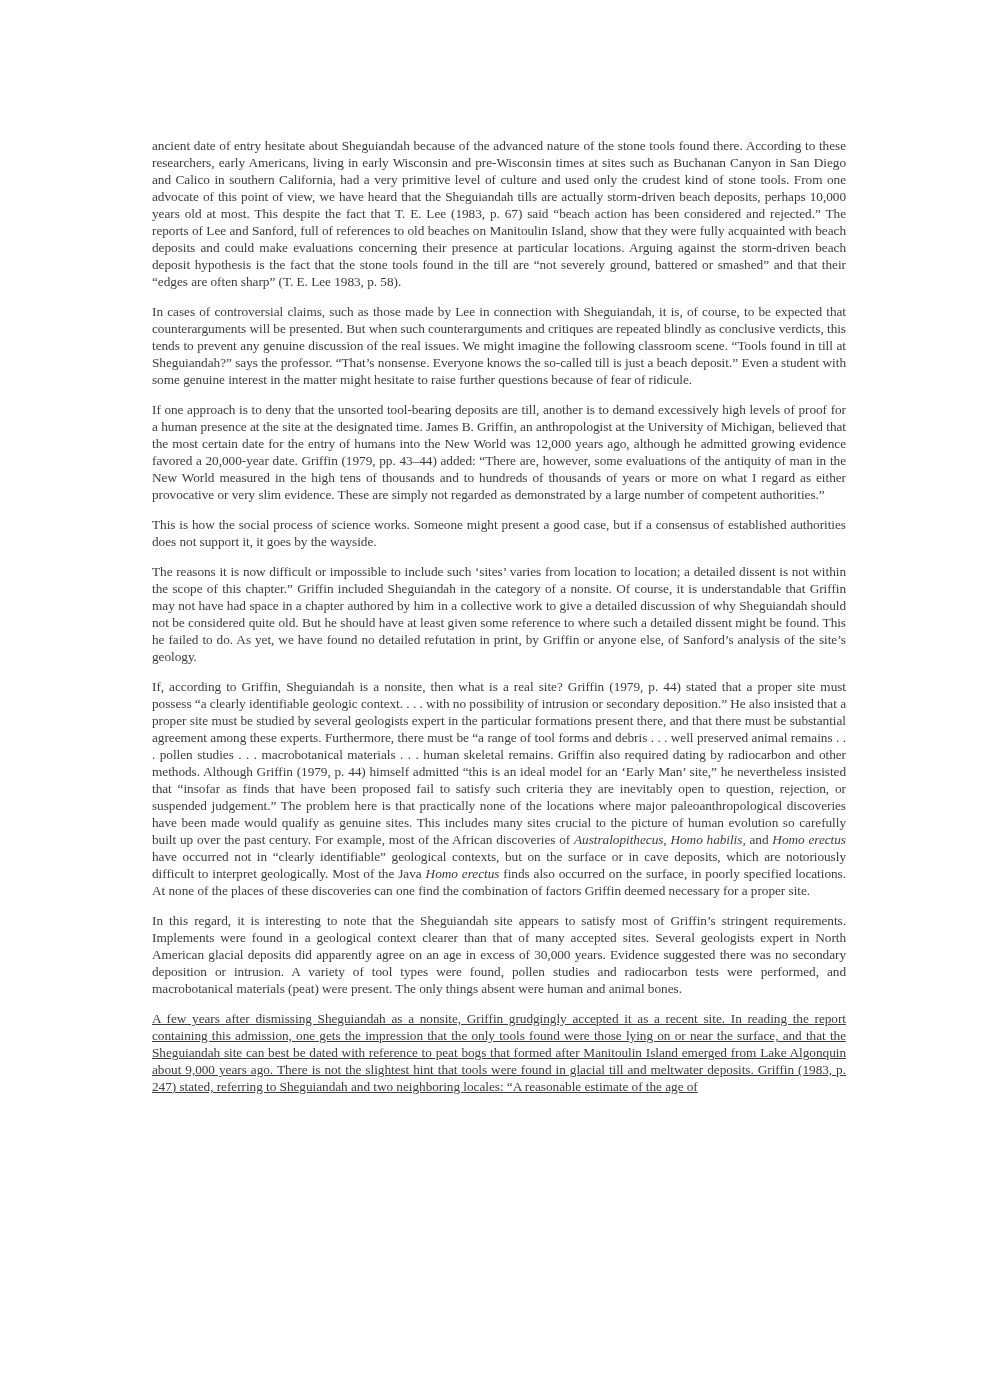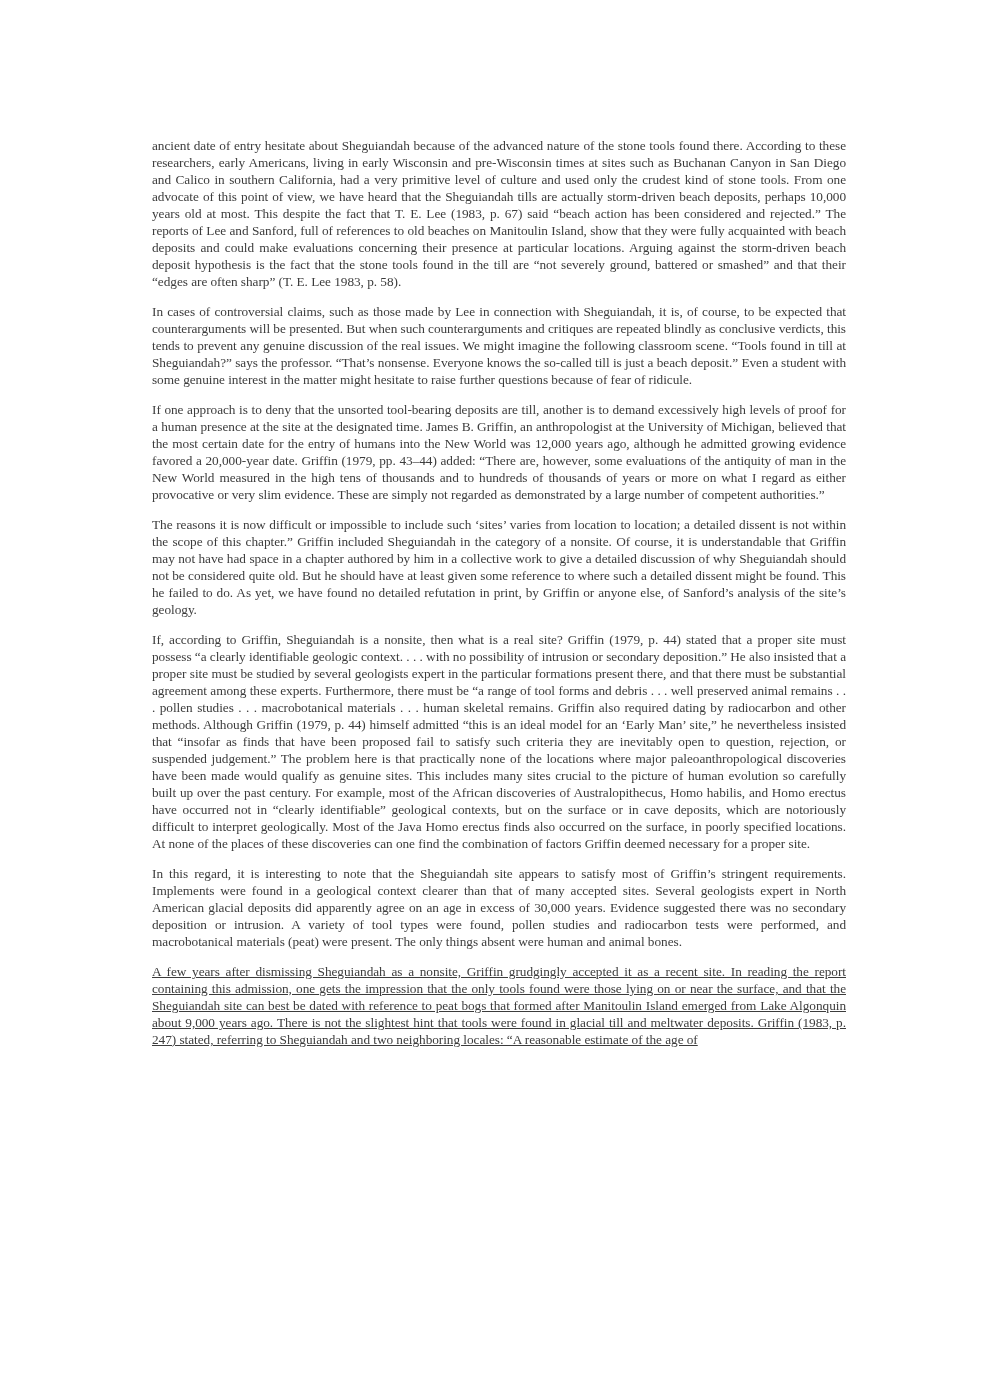--- a/index.html
+++ b/index.html
@@ -35,28 +35,30 @@
   }
   .text-column p {
     margin: 0 0 13px 0;
     text-align: justify;
   }
   .text-column p:last-child {
     margin-bottom: 0;
     text-decoration: underline;
   }
   .seg-italic {
+    font-style: italic;
   }
 </style>
 </head>
 <body>
 
 <div class="page">
   <div class="text-column">
       <p><span>ancient date of entry hesitate about Sheguiandah because of the advanced nature of the stone tools found there. According to these researchers, early Americans, living in early Wisconsin and pre-Wisconsin times at sites such as Buchanan Canyon in San Diego and Calico in southern California, had a very primitive level of culture and used only the crudest kind of stone tools. From one advocate of this point of view, we have heard that the Sheguiandah tills are actually storm-driven beach deposits, perhaps 10,000 years old at most. This despite the fact that T. E. Lee (1983, p. 67) said “beach action has been considered and rejected.” The reports of Lee and Sanford, full of references to old beaches on Manitoulin Island, show that they were fully acquainted with beach deposits and could make evaluations concerning their presence at particular locations. Arguing against the storm-driven beach deposit hypothesis is the fact that the stone tools found in the till are “not severely ground, battered or smashed” and that their “edges are often sharp” (T. E. Lee 1983, p. 58).</span></p>
       <p><span>In cases of controversial claims, such as those made by Lee in connection with Sheguiandah, it is, of course, to be expected that counterarguments will be presented. But when such counterarguments and critiques are repeated blindly as conclusive verdicts, this tends to prevent any genuine discussion of the real issues. We might imagine the following classroom scene. “Tools found in till at Sheguiandah?” says the professor. “That’s nonsense. Everyone knows the so-called till is just a beach deposit.” Even a student with some genuine interest in the matter might hesitate to raise further questions because of fear of ridicule.</span></p>
       <p><span>If one approach is to deny that the unsorted tool-bearing deposits are till, another is to demand excessively high levels of proof for a human presence at the site at the designated time. James B. Griffin, an anthropologist at the University of Michigan, believed that the most certain date for the entry of humans into the New World was 12,000 years ago, although he admitted growing evidence favored a 20,000-year date. Griffin (1979, pp. 43–44) added: “There are, however, some evaluations of the antiquity of man in the New World measured in the high tens of thousands and to hundreds of thousands of years or more on what I regard as either provocative or very slim evidence. These are simply not regarded as demonstrated by a large number of competent authorities.”</span></p>
+      <p><span>This is how the social process of science works. Someone might present a good case, but if a consensus of established authorities does not support it, it goes by the wayside.</span></p>
       <p><span>The reasons it is now difficult or impossible to include such ‘sites’ varies from location to location; a detailed dissent is not within the scope of this chapter.” Griffin included Sheguiandah in the category of a nonsite. Of course, it is understandable that Griffin may not have had space in a chapter authored by him in a collective work to give a detailed discussion of why Sheguiandah should not be considered quite old. But he should have at least given some reference to where such a detailed dissent might be found. This he failed to do. As yet, we have found no detailed refutation in print, by Griffin or anyone else, of Sanford’s analysis of the site’s geology.</span></p>
       <p><span>If, according to Griffin, Sheguiandah is a nonsite, then what is a real site? Griffin (1979, p. 44) stated that a proper site must possess “a clearly identifiable geologic context. . . . with no possibility of intrusion or secondary deposition.” He also insisted that a proper site must be studied by several geologists expert in the particular formations present there, and that there must be substantial agreement among these experts. Furthermore, there must be “a range of tool forms and debris . . . well preserved animal remains . . . pollen studies . . . macrobotanical materials . . . human skeletal remains. Griffin also required dating by radiocarbon and other methods. Although Griffin (1979, p. 44) himself admitted “this is an ideal model for an ‘Early Man’ site,” he nevertheless insisted that “insofar as finds that have been proposed fail to satisfy such criteria they are inevitably open to question, rejection, or suspended judgement.” The problem here is that practically none of the locations where major paleoanthropological discoveries have been made would qualify as genuine sites. This includes many sites crucial to the picture of human evolution so carefully built up over the past century. For example, most of the African discoveries of </span><span class="seg-italic">Australopithecus, Homo habilis,</span><span> and </span><span class="seg-italic">Homo erectus</span><span> have occurred not in “clearly identifiable” geological contexts, but on the surface or in cave deposits, which are notoriously difficult to interpret geologically. Most of the Java </span><span class="seg-italic">Homo erectus</span><span> finds also occurred on the surface, in poorly specified locations. At none of the places of these discoveries can one find the combination of factors Griffin deemed necessary for a proper site.</span></p>
       <p><span>In this regard, it is interesting to note that the Sheguiandah site appears to satisfy most of Griffin’s stringent requirements. Implements were found in a geological context clearer than that of many accepted sites. Several geologists expert in North American glacial deposits did apparently agree on an age in excess of 30,000 years. Evidence suggested there was no secondary deposition or intrusion. A variety of tool types were found, pollen studies and radiocarbon tests were performed, and macrobotanical materials (peat) were present. The only things absent were human and animal bones.</span></p>
       <p><span>A few years after dismissing Sheguiandah as a nonsite, Griffin grudgingly accepted it as a recent site. In reading the report containing this admission, one gets the impression that the only tools found were those lying on or near the surface, and that the Sheguiandah site can best be dated with reference to peat bogs that formed after Manitoulin Island emerged from Lake Algonquin about 9,000 years ago. There is not the slightest hint that tools were found in glacial till and meltwater deposits. Griffin (1983, p. 247) stated, referring to Sheguiandah and two neighboring locales: “A reasonable estimate of the age of</span></p>
     </div>
 </div>
 
 </body></html>

